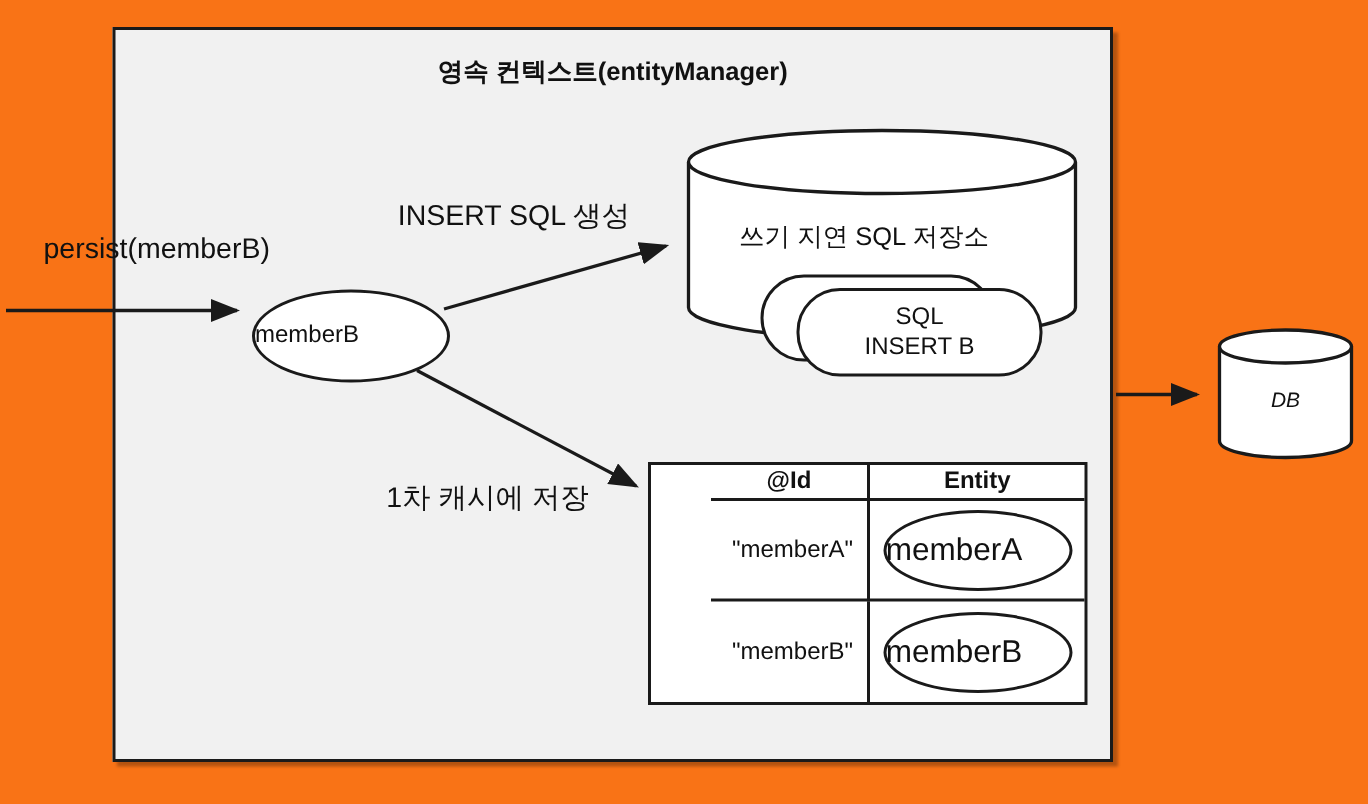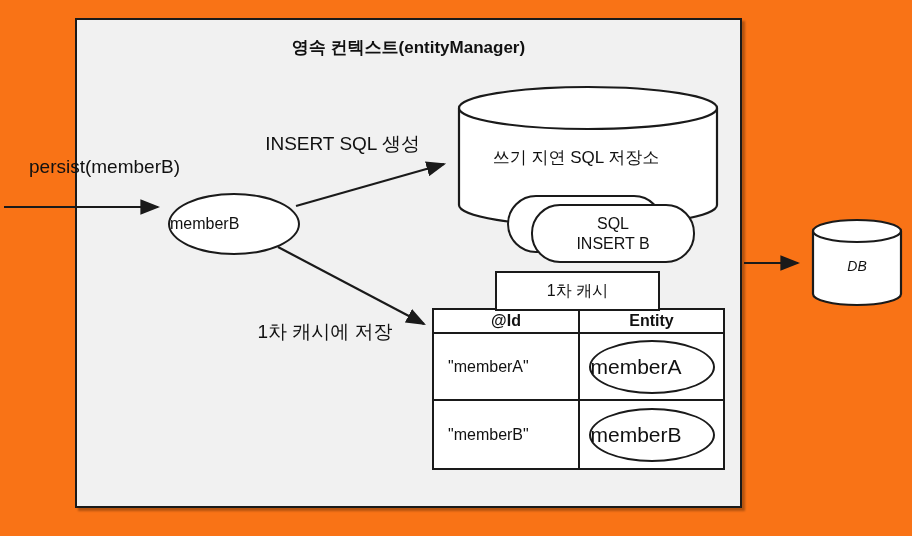--- a/index.html
+++ b/index.html
@@ -81,21 +81,20 @@
     display: flex; align-items: center; justify-content: center;
     font-size: 14px;
     font-style: italic;
   }
 
   
   .sql-card {
     border: 2.2px solid var(--stroke);
     border-radius: 29px;
     background: var(--shape-fill);
-    margin-top: 12px;
   }
   .sql-card-back  { left: 507px; top: 183px; width: 156px; height: 58px; }
   .sql-card-front {
     left: 531px; top: 192px; width: 164px; height: 59px;
     display: flex; flex-direction: column;
     align-items: center; justify-content: center;
     font-size: 16px; line-height: 1.25;
   }
 
   
@@ -113,21 +112,21 @@
     border: 2.5px solid var(--stroke);
     display: grid;
     grid-template-columns: 146px 1fr;
     grid-template-rows: 24px 1fr 1fr;
     z-index: 1;
   }
   .cache-table .cell {
     display: flex; align-items: center; justify-content: center;
     font-size: 16px;
   }
-  .cache-table .col1 { border-right: 2.2px solid var(--stroke); }
+  .cache-table .col1 { border-right: 2.2px solid var(--stroke); margin-left: 40px; }
   .cache-table .hrow { border-bottom: 2.2px solid var(--stroke); font-weight: bold; }
   .cache-table .r1   { border-bottom: 2.2px solid var(--stroke); }
   .cache-table .id-cell { justify-content: flex-start; padding-left: 14px; }
   .cell-ellipse { width: 126px; height: 54px; font-size: 21px; }
 </style>
 </head>
 <body>
 
 <div class="canvas">
 
@@ -161,23 +160,20 @@
     <ellipse cx="131" cy="23" rx="129" ry="21"></ellipse>
   </svg>
   <div class="abs sql-store-title">쓰기 지연 SQL 저장소</div>
 
   <div class="abs sql-card sql-card-back"></div>
   <div class="abs sql-card sql-card-front">
     <span>SQL</span>
     <span>INSERT B</span>
   </div>
 
-  <div class="abs cache-tab">
-    <span>1차 캐시</span>
-  </div>
 
   <div class="abs cache-table">
     <div class="cell hrow col1">@Id</div>
     <div class="cell hrow">Entity</div>
 
     <div class="cell r1 col1 id-cell">"memberA"</div>
     <div class="cell r1">
       <div class="ellipse cell-ellipse">
         <span>memberA</span>
       </div>

